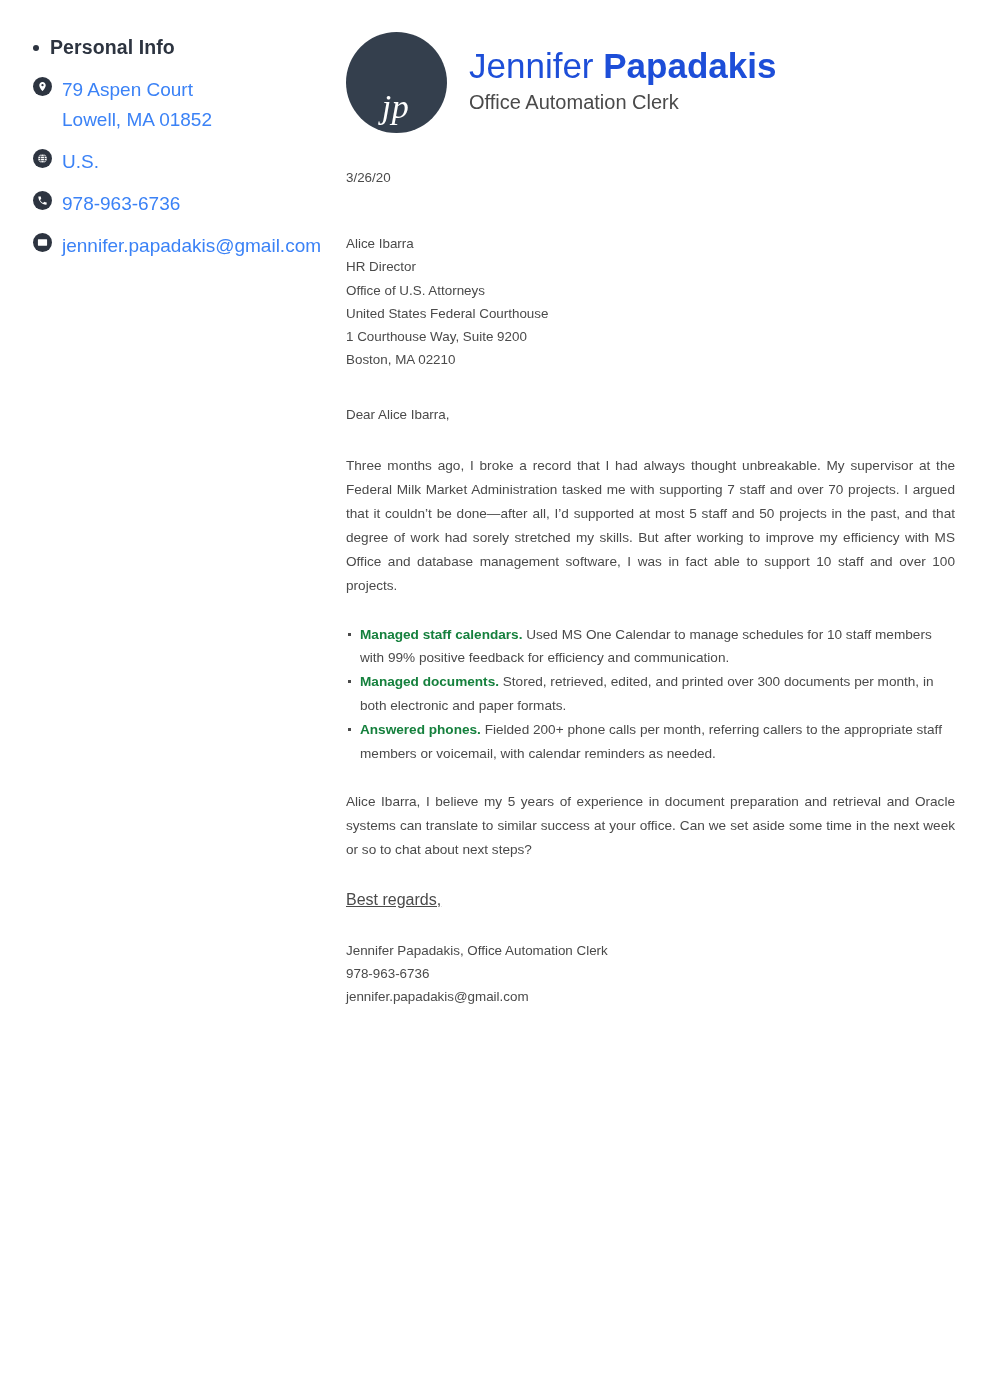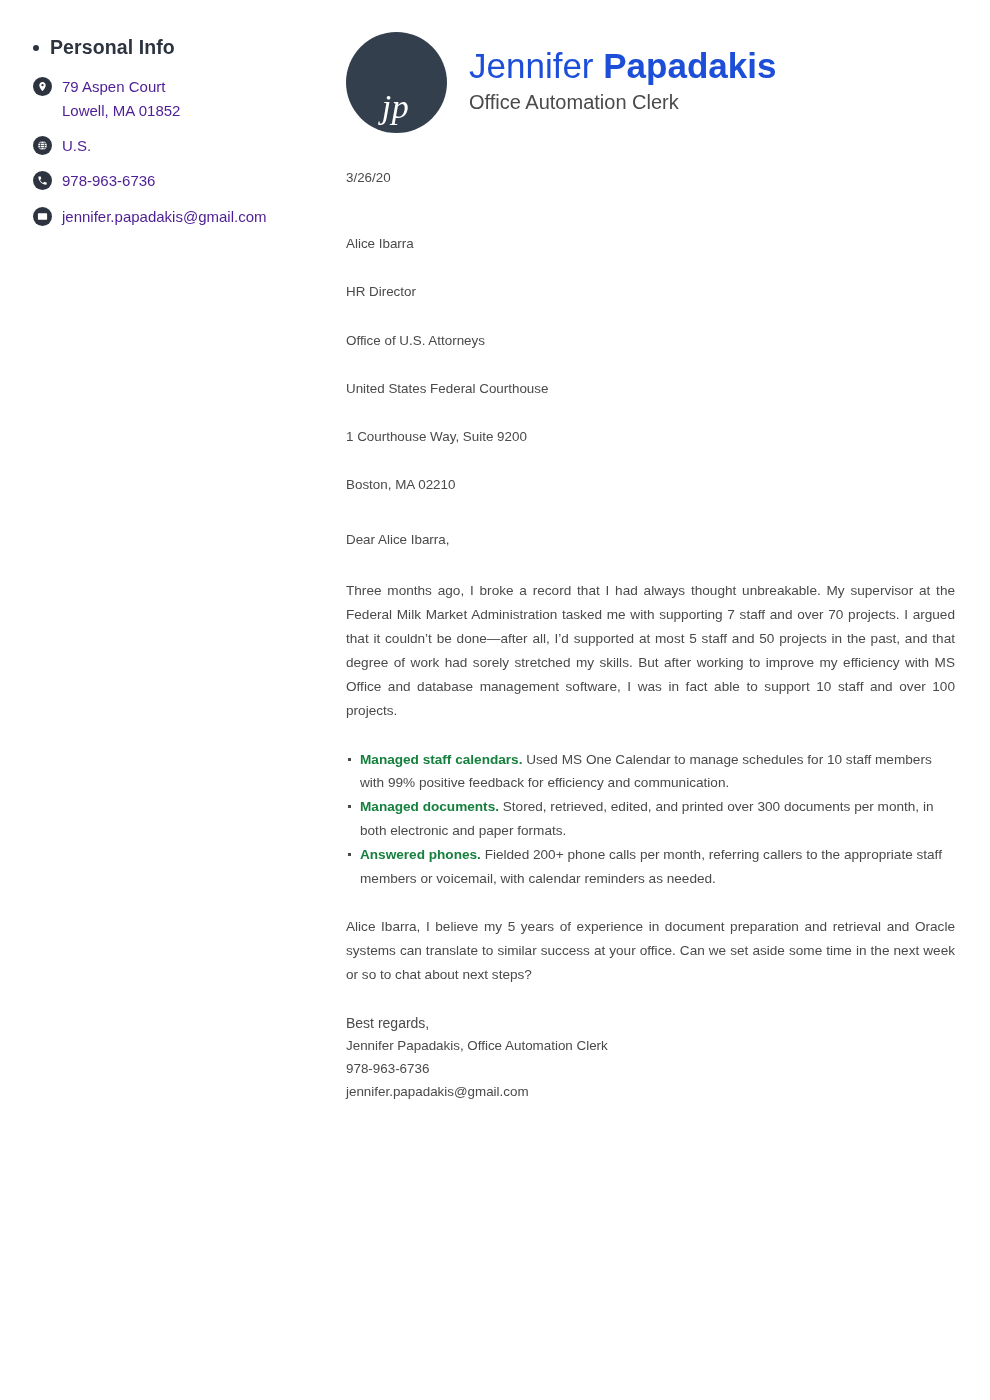--- a/index.html
+++ b/index.html
@@ -65,23 +65,23 @@
     height: 19px;
     border-radius: 50%;
     background: #2d3440;
     display: flex;
     align-items: center;
     justify-content: center;
     margin-top: 2px;
   }
   .contact-icon svg { display: block; }
   .contact-text {
-    font-size: 15px;
+    font-size: 19px;
     line-height: 1.62;
-    color: #4c1d95;
+    color: #3b82f6;
   }
   .contact-text .line { display: block; }
 
   
   .main {
     position: absolute;
     left: 346px;
     top: 0;
     width: 609px;
     padding-top: 32px;
@@ -134,21 +134,21 @@
     font-size: 13.4px;
     line-height: 1.6;
     margin-bottom: 44px;
   }
 
   .recipient-block {
     font-size: 13.4px;
     line-height: 1.72;
     margin-bottom: 33px;
   }
-  .recipient-block .line { display: block; margin-top: 25px; }
+  .recipient-block .line { display: block; }
 
   .salutation {
     font-size: 13.4px;
     line-height: 1.6;
     margin-bottom: 29px;
   }
 
   .body-paragraph {
     font-size: 13.6px;
     line-height: 1.76;
@@ -174,22 +174,24 @@
     position: absolute;
     left: 2px;
     top: 10px;
     width: 3px;
     height: 3px;
     background: #4a4a4a;
   }
   .achievement-item b { color: #15803d; font-weight: bold; }
 
   .closing-salutation {
-    font-size: 14px;
+    font-size: 16px;
     line-height: 1.6;
+    margin-bottom: 27px;
+    text-decoration: underline;
   }
 
   .signature-block {
     font-size: 13.4px;
     line-height: 1.72;
   }
   .signature-block .line { display: block; }
 </style>
 </head>
 <body>

